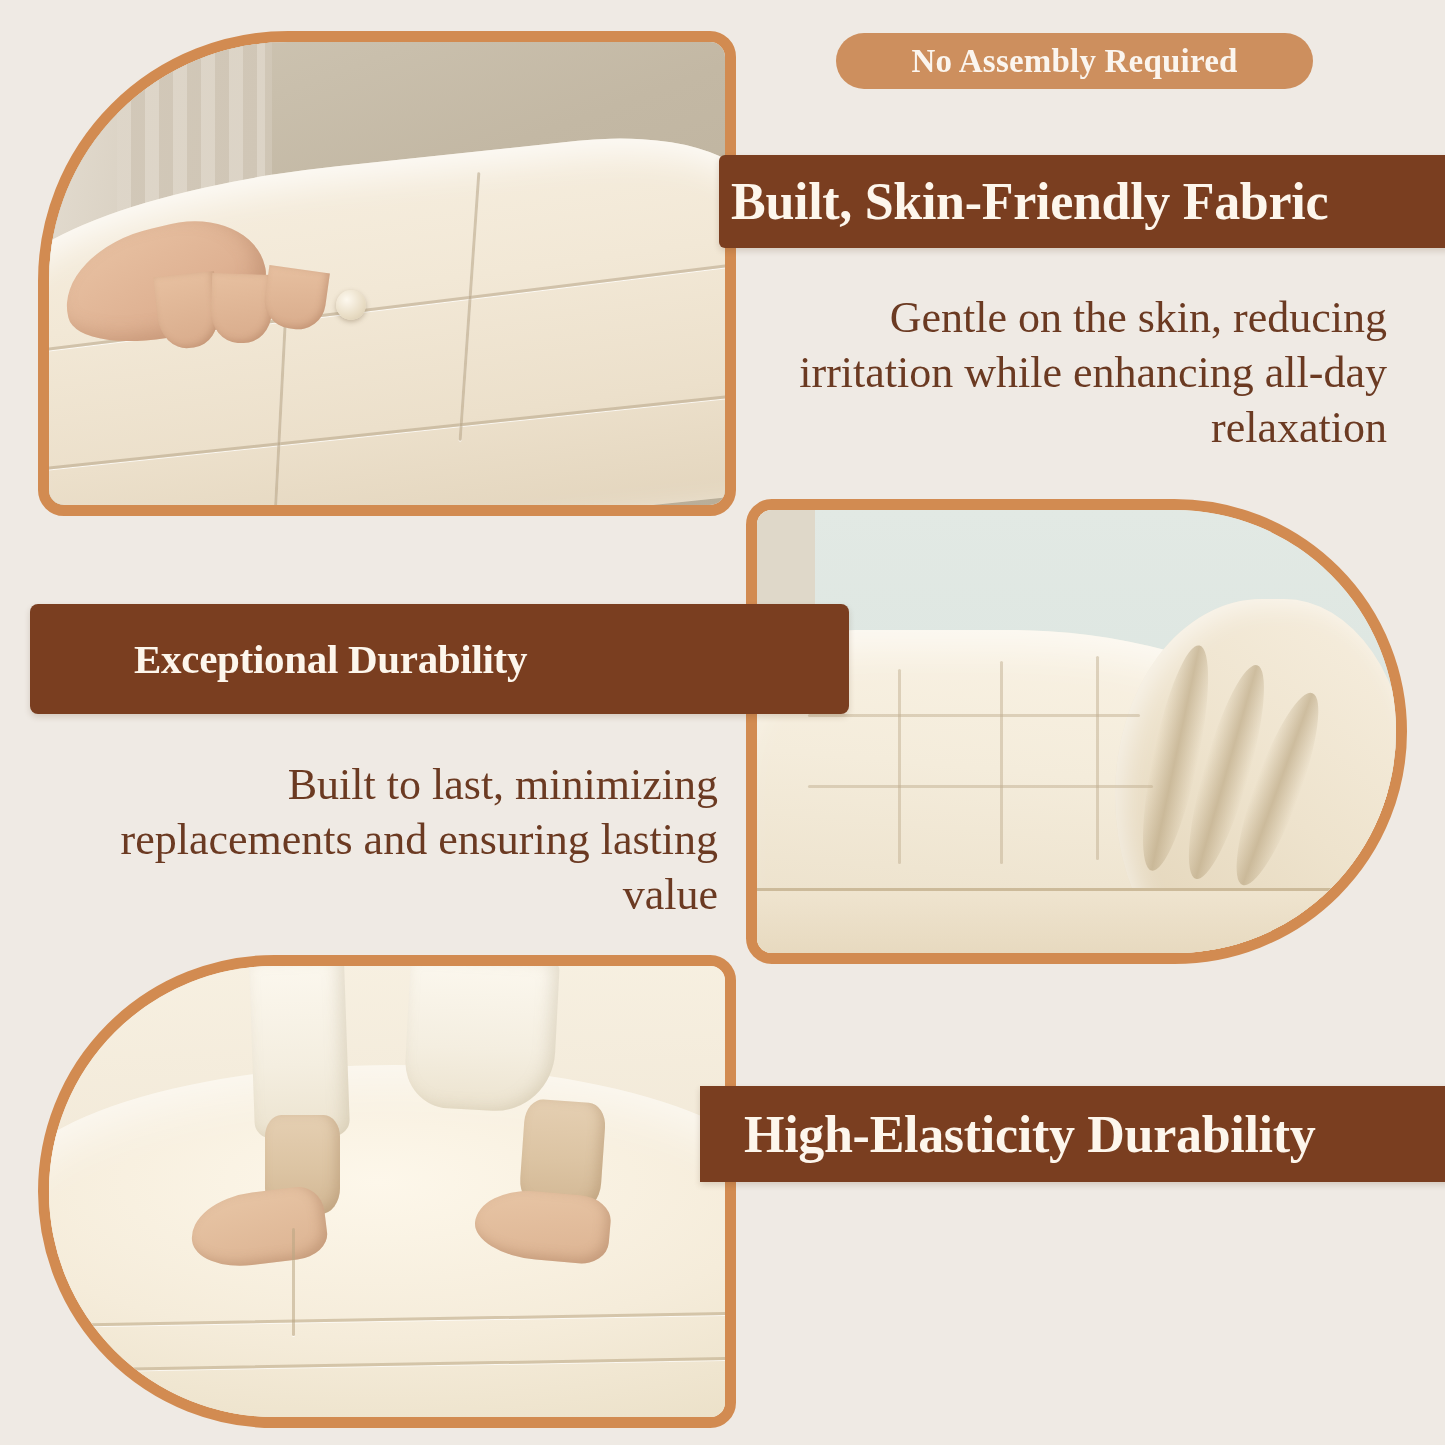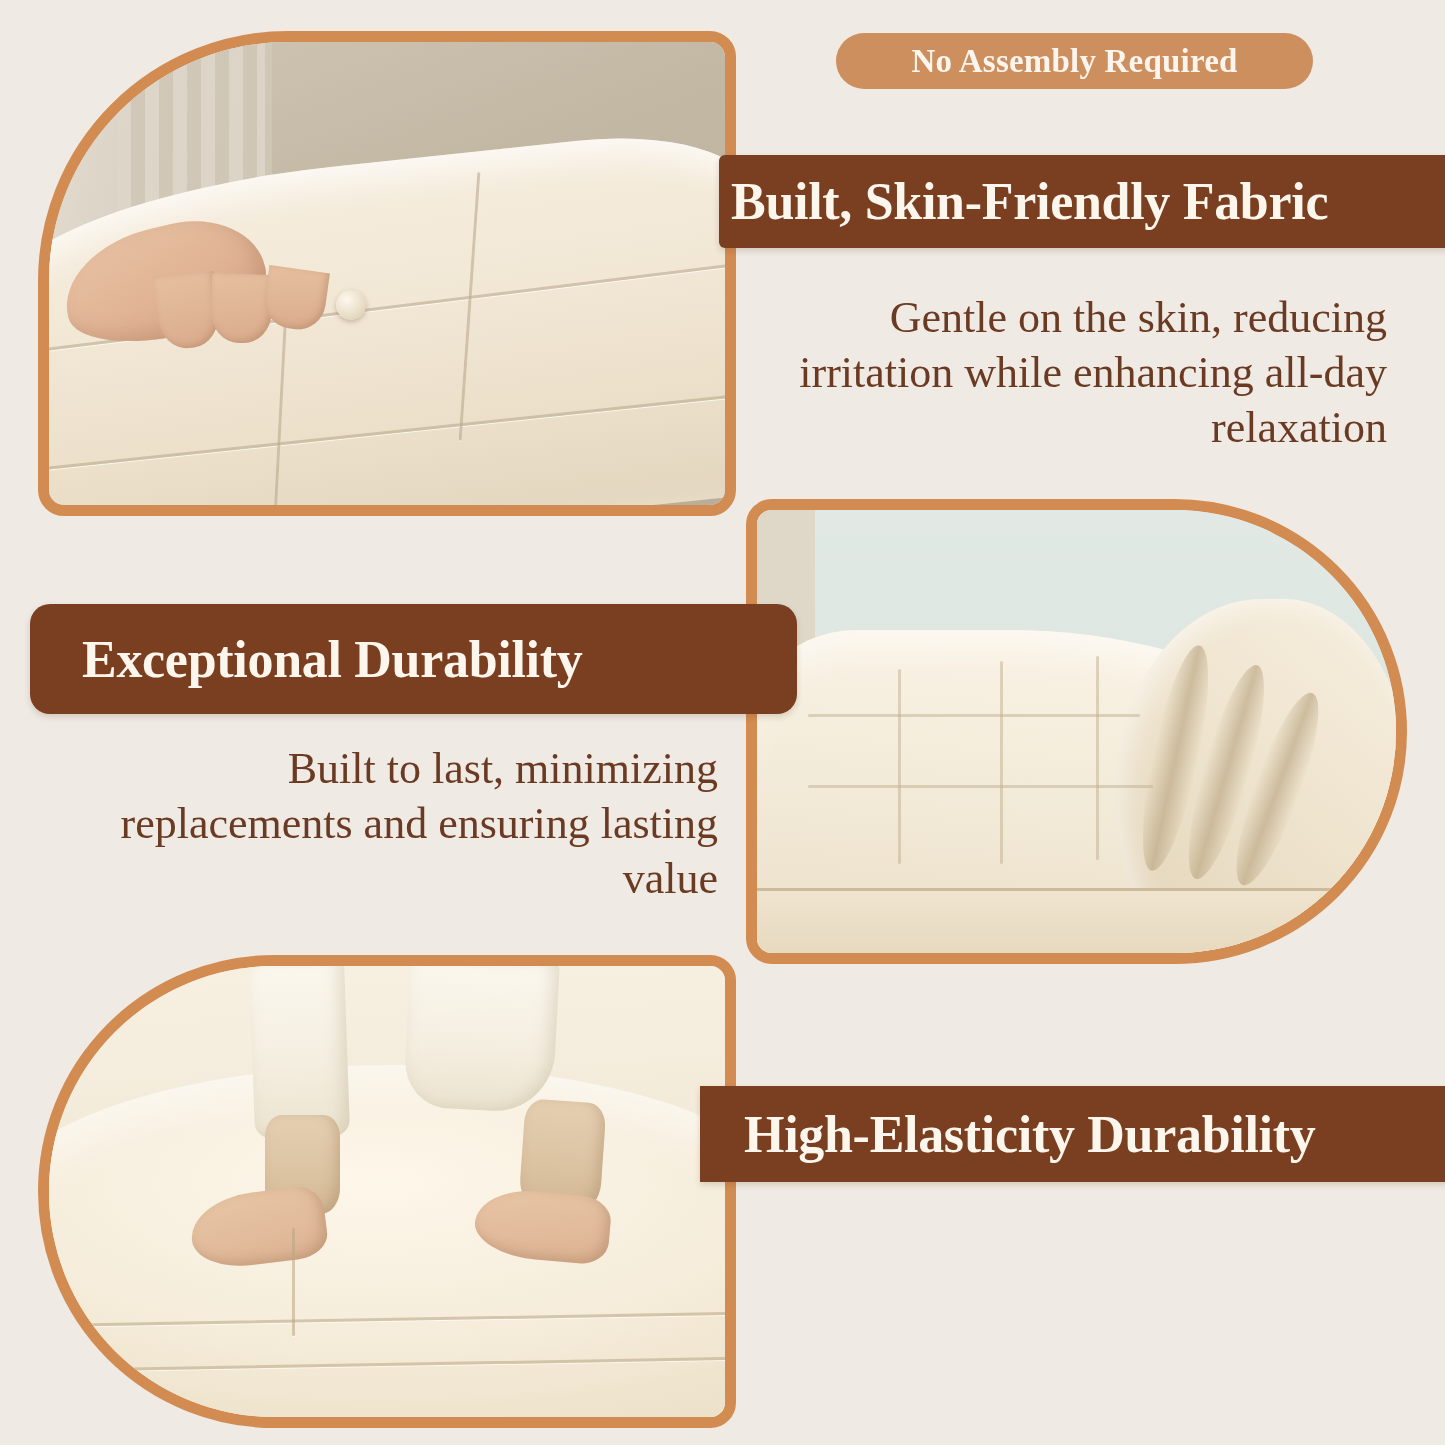--- a/index.html
+++ b/index.html
@@ -204,23 +204,23 @@
     border-radius: 6px 0 0 6px;
     padding-left: 12px;
     font-size: 52px;
     letter-spacing: -0.3px;
   }
   .banner-2 {
     left: 30px;
     top: 604px;
     width: 715px;
     height: 110px;
-    border-radius: 20px;
-    padding-left: 52px;
-    font-size: 52px;
+    border-radius: 8px;
+    padding-left: 104px;
+    font-size: 41px;
     letter-spacing: -0.3px;
   }
   .banner-3 {
     left: 700px;
     top: 1086px;
     width: 745px;
     height: 96px;
     border-radius: 0 14px 14px 0;
     padding-left: 44px;
     font-size: 52px;
@@ -230,21 +230,21 @@
   
   .copy {
     position: absolute;
     color: #6b3a22;
     font-size: 44px;
     line-height: 1.25;
     text-align: right;
     font-family: "Liberation Serif", "DejaVu Serif", serif;
   }
   .copy-1 { left: 727px; top: 290px; width: 660px; }
-  .copy-2 { left: 58px;  top: 741px; width: 660px; }
+  .copy-2 { left: 58px;  top: 757px; width: 660px; }
   .copy-3 { left: 790px; top: 1218px; width: 620px; }
 </style>
 </head>
 <body>
 
 <div class="page">
 
   <div class="badge">No Assembly Required</div>
 
   <div class="frame frame-1">

